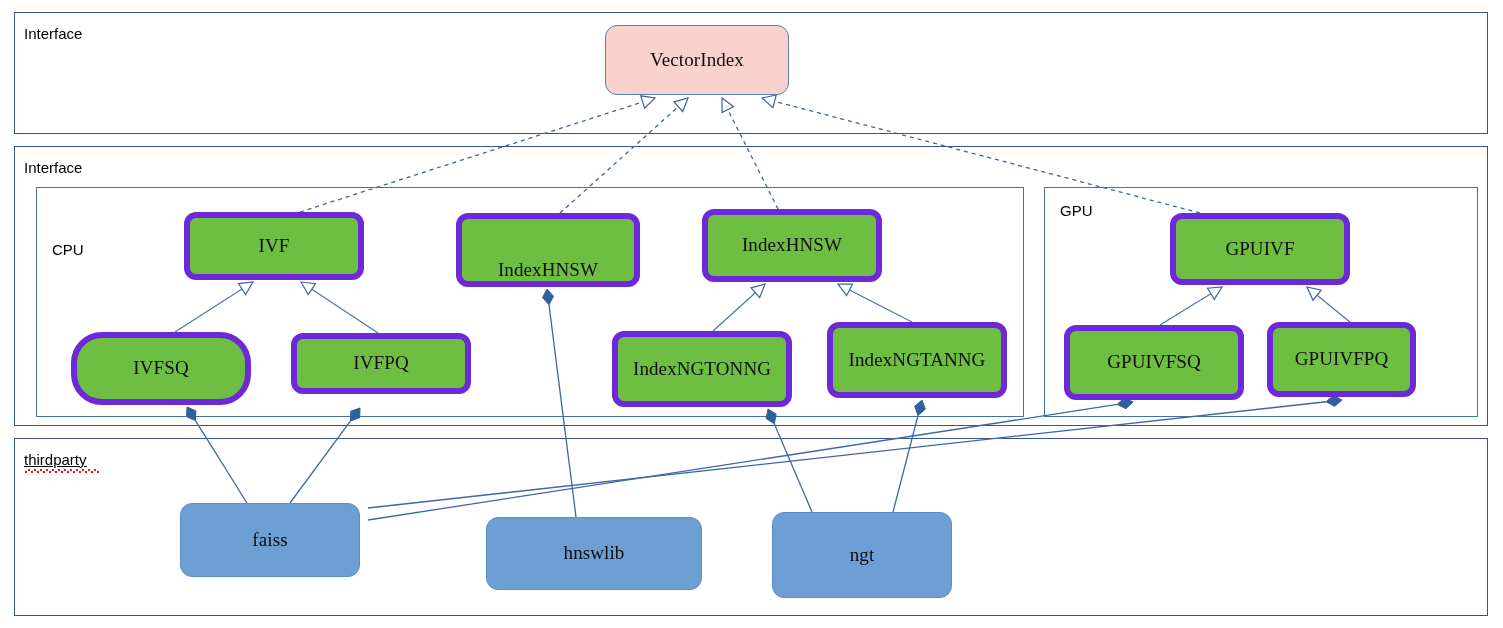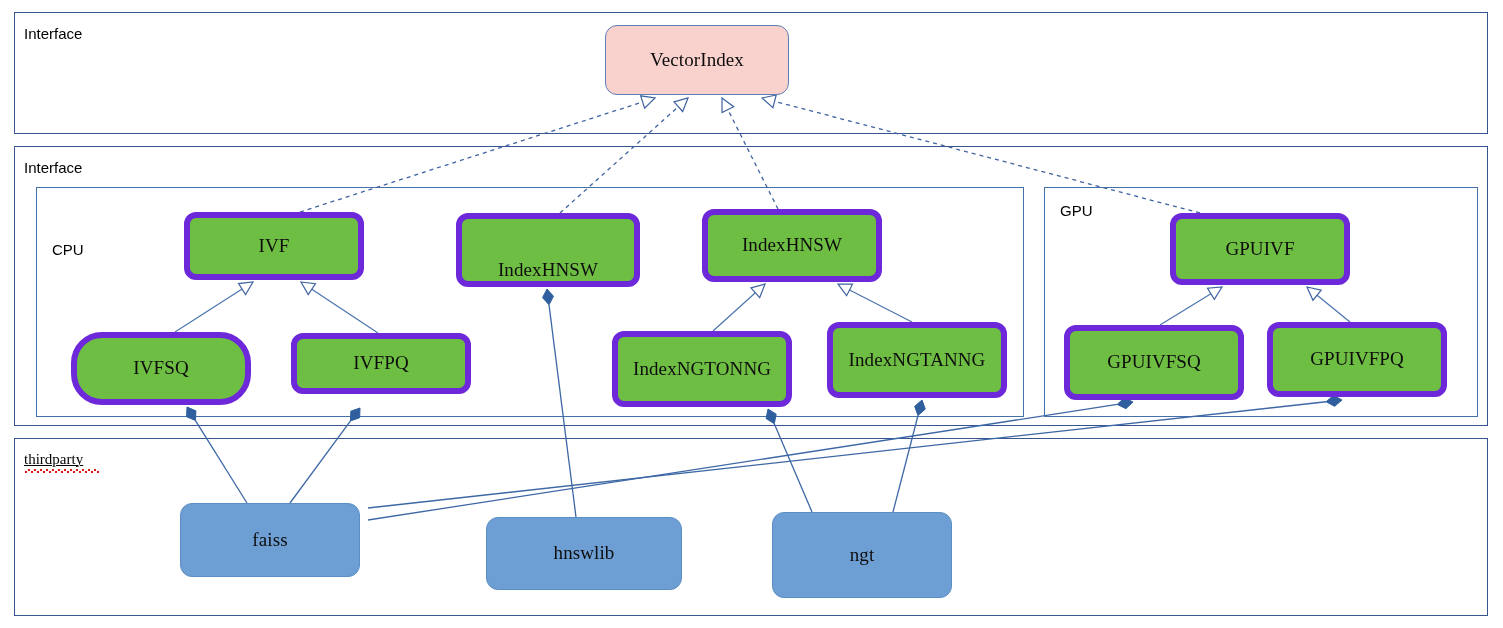--- a/index.html
+++ b/index.html
@@ -32,21 +32,20 @@
     font-family: "Liberation Sans", sans-serif;
     font-size: 15px;
     color: #000000;
     white-space: nowrap;
     line-height: 1;
   }
   .group-label.spell {
     text-decoration: underline;
     text-decoration-color: #000000;
     text-decoration-thickness: 1px;
-    font-family: Liberation Serif, serif;
   }
   .spell-wave {
     position: absolute;
     height: 4px;
     background-image:
       radial-gradient(circle at 2px 3px, #e01b1b 1.3px, transparent 1.6px),
       radial-gradient(circle at 5px 1px, #e01b1b 1.3px, transparent 1.6px);
     background-size: 6px 4px;
     background-repeat: repeat-x;
   }
@@ -227,27 +226,27 @@
       </div>
       <div class="node impl" style="left: 827px; top: 322px; width: 180px; height: 76px;">
         <span>IndexNGTANNG</span>
       </div>
       <div class="node impl" style="left: 1170px; top: 213px; width: 180px; height: 72px;">
         <span>GPUIVF</span>
       </div>
       <div class="node impl" style="left: 1064px; top: 325px; width: 180px; height: 75px; justify-content: center;">
         <span>GPUIVFSQ</span>
       </div>
-      <div class="node impl" style="left: 1267px; top: 322px; width: 180px; height: 75px;">
+      <div class="node impl" style="left: 1267px; top: 322px; width: 149px; height: 75px;">
         <span>GPUIVFPQ</span>
       </div>
       <div class="node third" style="left: 180px; top: 503px; width: 180px; height: 74px;">
         <span>faiss</span>
       </div>
-      <div class="node third" style="left: 486px; top: 517px; width: 196px; height: 73px;">
+      <div class="node third" style="left: 486px; top: 517px; width: 216px; height: 73px;">
         <span>hnswlib</span>
       </div>
       <div class="node third" style="left: 772px; top: 512px; width: 180px; height: 86px;">
         <span>ngt</span>
       </div>
     </div>
 
 </div>
 
 </body></html>

